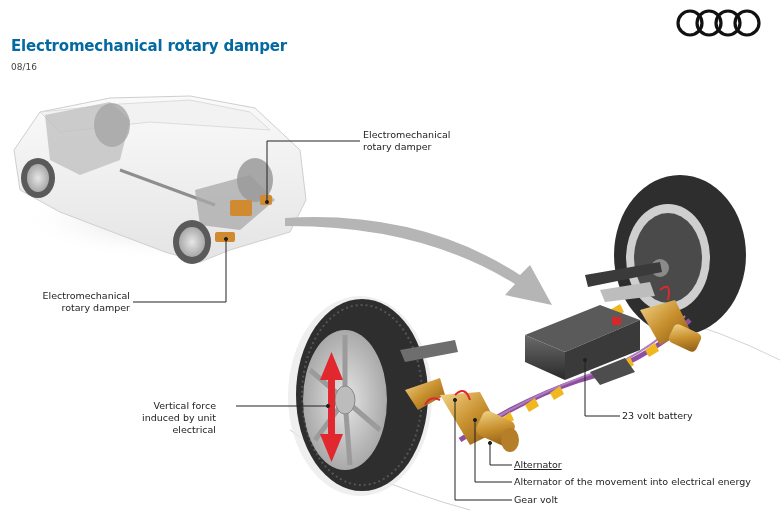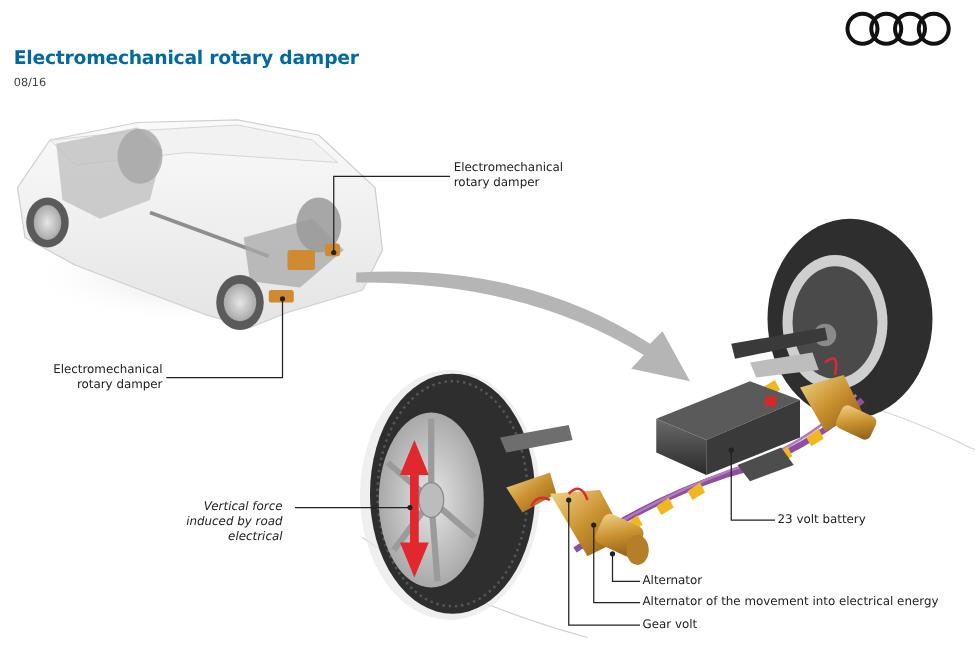--- a/index.html
+++ b/index.html
@@ -184,22 +184,22 @@
 <div class="label" style="left:363px; top:129px;">
   <div>Electromechanical</div>
   <div>rotary damper</div>
 </div>
 
 <div class="label right" style="left:30px; top:290px; width:100px;">
   <div>Electromechanical</div>
   <div>rotary damper</div>
 </div>
 
-<div class="label right" style="left:122px; top:400px; width:104px;font-style:italic;">
+<div class="label right" style="left:112px; top:400px; width:104px;">
   <div>Vertical force</div>
-  <div>induced by road</div>
+  <div>induced by unit</div>
   <div>electrical</div>
 </div>
 
 <div class="label" style="left:622px; top:410px;">23 volt battery</div>
-<div class="label" style="left:514px; top:459px;">Alternator</div>
+<div class="label" style="left:514px; top:459px;text-decoration:underline;">Alternator</div>
 <div class="label" style="left:514px; top:476px;">Alternator of the movement into electrical energy</div>
 <div class="label" style="left:514px; top:494px;">Gear volt</div>
 
 </body></html>

